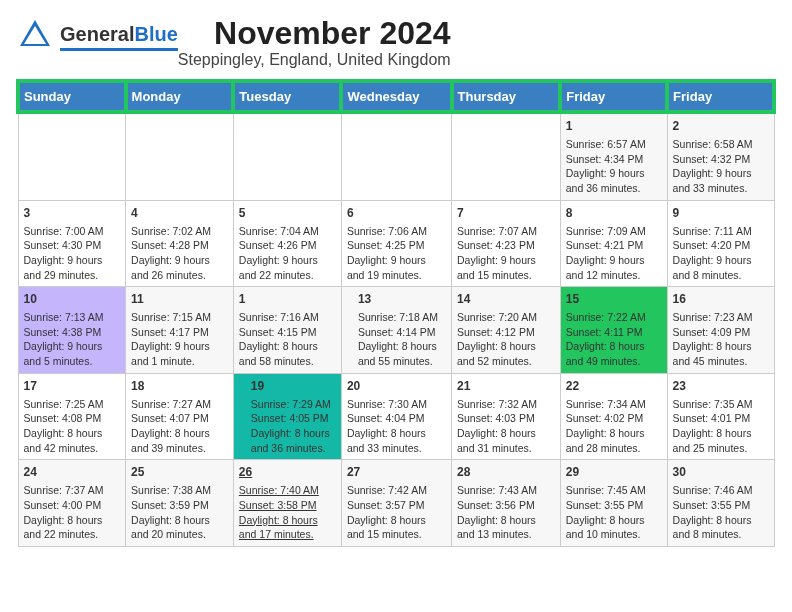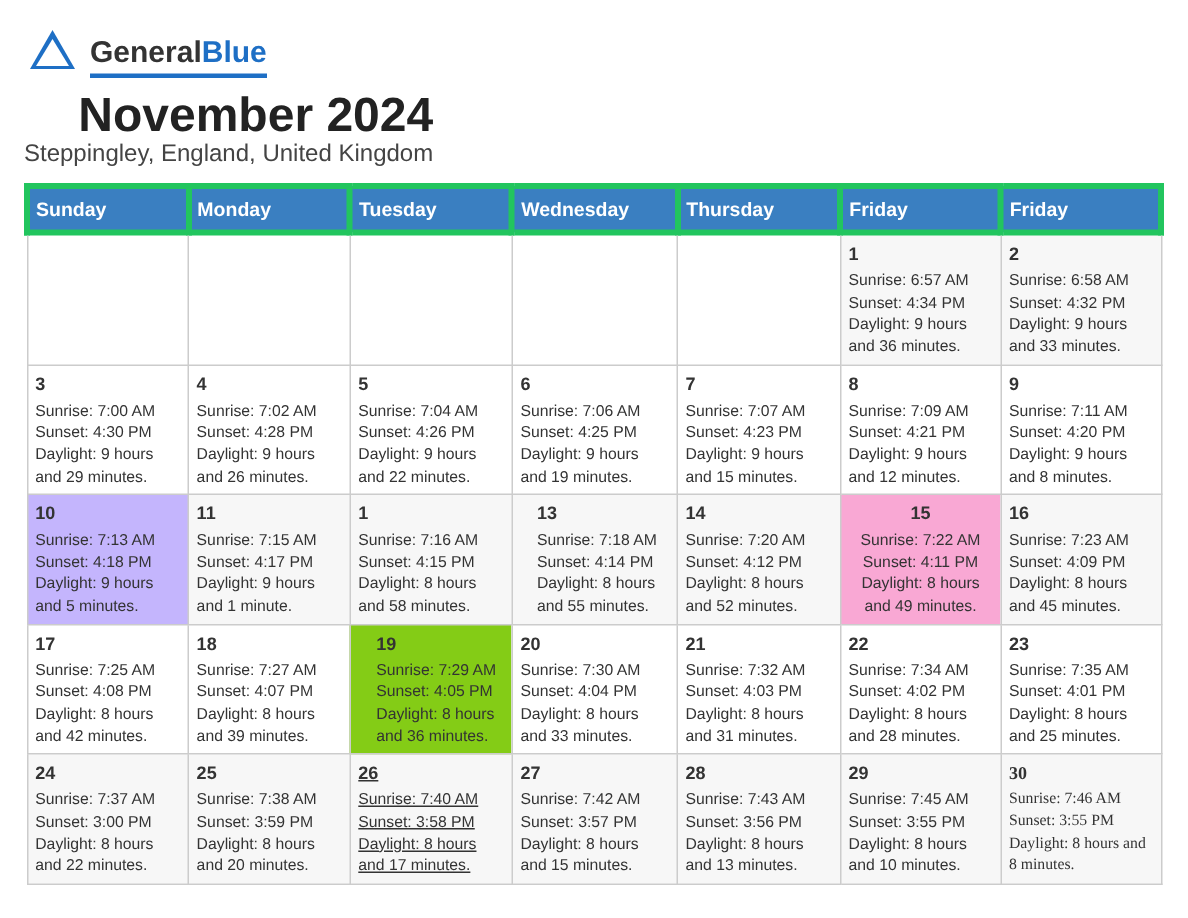--- a/index.html
+++ b/index.html
@@ -7,21 +7,20 @@
       font-family: Arial, sans-serif;
       background: #fff;
       width: 792px;
       min-height: 612px;
       padding: 16px;
     }
     .header-area {
       display: flex;
       align-items: flex-start;
       margin-bottom: 10px;
-      flex-direction: column;
     }
     .title-area {
       text-align: right;
     }
     .month-title {
       font-size: 32px;
       font-weight: bold;
       color: #222;
       line-height: 1.1;
     }
@@ -179,21 +178,21 @@
           <span class="day-num">9</span>
           <div>Sunrise: 7:11 AM</div>
           <div>Sunset: 4:20 PM</div>
           <div>Daylight: 9 hours and 8 minutes.</div>
         </td>
       </tr>
       <tr>
         <td style="background: #c4b5fd;">
           <span class="day-num">10</span>
           <div>Sunrise: 7:13 AM</div>
-          <div>Sunset: 4:18 PM</div>
+          <div>Sunset: 4:38 PM</div>
           <div>Daylight: 9 hours and 5 minutes.</div>
         </td>
         <td style="background: rgb(247, 247, 247);">
           <span class="day-num">11</span>
           <div>Sunrise: 7:15 AM</div>
           <div>Sunset: 4:17 PM</div>
           <div>Daylight: 9 hours and 1 minute.</div>
         </td>
         <td style="background: rgb(247, 247, 247);">
           <span class="day-num">1</span>
@@ -206,21 +205,21 @@
           <div>Sunrise: 7:18 AM</div>
           <div>Sunset: 4:14 PM</div>
           <div>Daylight: 8 hours and 55 minutes.</div>
         </td>
         <td style="background: rgb(247, 247, 247);">
           <span class="day-num">14</span>
           <div>Sunrise: 7:20 AM</div>
           <div>Sunset: 4:12 PM</div>
           <div>Daylight: 8 hours and 52 minutes.</div>
         </td>
-        <td style="background: #f9a8d4; text-align: center;">
+        <td style="background: #22c55e;">
           <span class="day-num">15</span>
           <div>Sunrise: 7:22 AM</div>
           <div>Sunset: 4:11 PM</div>
           <div>Daylight: 8 hours and 49 minutes.</div>
         </td>
         <td style="background: rgb(247, 247, 247);">
           <span class="day-num">16</span>
           <div>Sunrise: 7:23 AM</div>
           <div>Sunset: 4:09 PM</div>
           <div>Daylight: 8 hours and 45 minutes.</div>
@@ -232,21 +231,21 @@
           <div>Sunrise: 7:25 AM</div>
           <div>Sunset: 4:08 PM</div>
           <div>Daylight: 8 hours and 42 minutes.</div>
         </td>
         <td style="background: rgb(255, 255, 255);">
           <span class="day-num">18</span>
           <div>Sunrise: 7:27 AM</div>
           <div>Sunset: 4:07 PM</div>
           <div>Daylight: 8 hours and 39 minutes.</div>
         </td>
-        <td style="background: #84cc16; padding-left: 17px;">
+        <td style="background: #14b8a6; padding-left: 17px;">
           <span class="day-num">19</span>
           <div>Sunrise: 7:29 AM</div>
           <div>Sunset: 4:05 PM</div>
           <div>Daylight: 8 hours and 36 minutes.</div>
         </td>
         <td style="background: rgb(255, 255, 255);">
           <span class="day-num">20</span>
           <div>Sunrise: 7:30 AM</div>
           <div>Sunset: 4:04 PM</div>
           <div>Daylight: 8 hours and 33 minutes.</div>
@@ -267,21 +266,21 @@
           <span class="day-num">23</span>
           <div>Sunrise: 7:35 AM</div>
           <div>Sunset: 4:01 PM</div>
           <div>Daylight: 8 hours and 25 minutes.</div>
         </td>
       </tr>
       <tr>
         <td style="background: rgb(247, 247, 247);">
           <span class="day-num">24</span>
           <div>Sunrise: 7:37 AM</div>
-          <div>Sunset: 3:00 PM</div>
+          <div>Sunset: 4:00 PM</div>
           <div>Daylight: 8 hours and 22 minutes.</div>
         </td>
         <td style="background: rgb(247, 247, 247);">
           <span class="day-num">25</span>
           <div>Sunrise: 7:38 AM</div>
           <div>Sunset: 3:59 PM</div>
           <div>Daylight: 8 hours and 20 minutes.</div>
         </td>
         <td style="background: rgb(247, 247, 247); text-decoration: underline;">
           <span class="day-num">26</span>
@@ -300,21 +299,21 @@
           <div>Sunrise: 7:43 AM</div>
           <div>Sunset: 3:56 PM</div>
           <div>Daylight: 8 hours and 13 minutes.</div>
         </td>
         <td style="background: rgb(247, 247, 247);">
           <span class="day-num">29</span>
           <div>Sunrise: 7:45 AM</div>
           <div>Sunset: 3:55 PM</div>
           <div>Daylight: 8 hours and 10 minutes.</div>
         </td>
-        <td style="background: rgb(247, 247, 247); font-family: Liberation Serif, serif;">
+        <td style="background: rgb(247, 247, 247);">
           <span class="day-num">30</span>
           <div>Sunrise: 7:46 AM</div>
           <div>Sunset: 3:55 PM</div>
           <div>Daylight: 8 hours and 8 minutes.</div>
         </td>
       </tr>
     </tbody>
 </table>
 
 </body></html>

